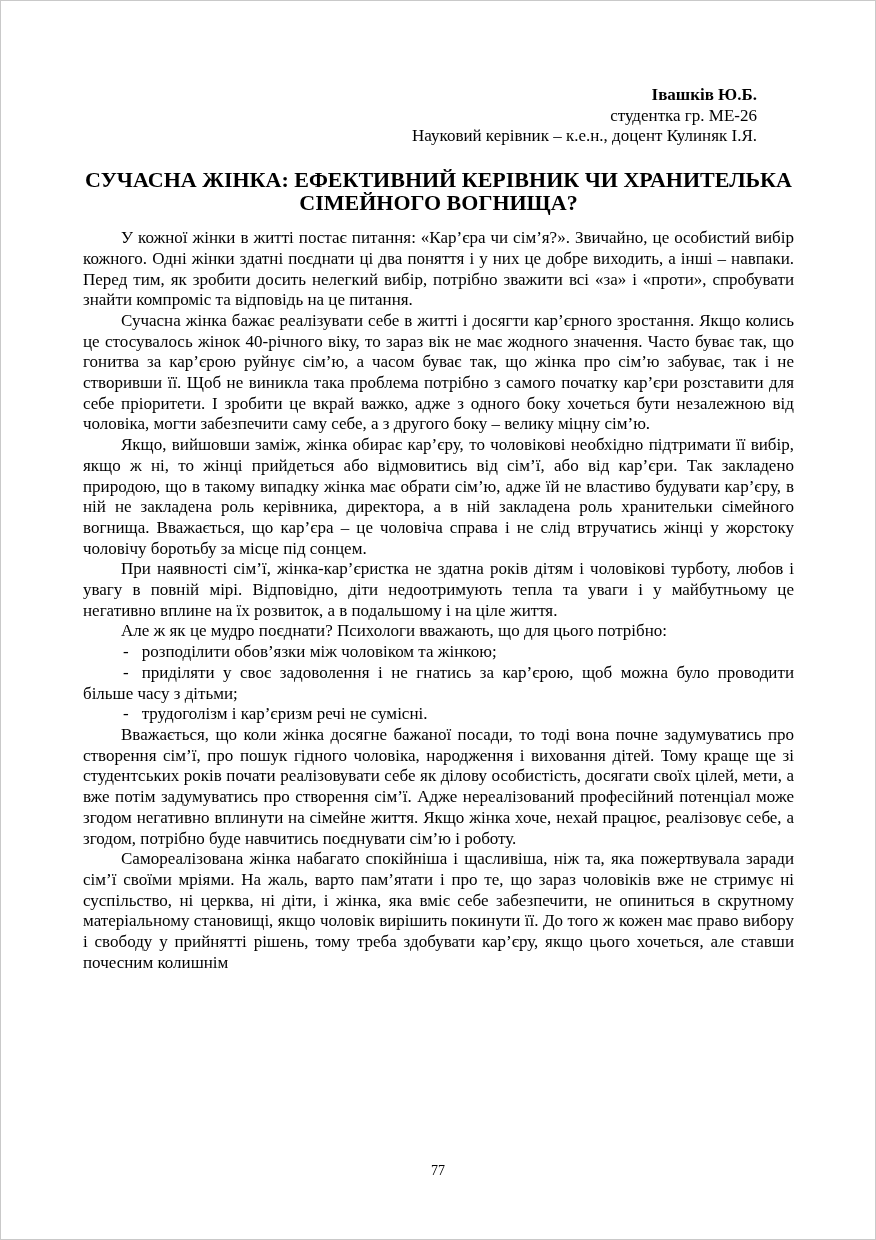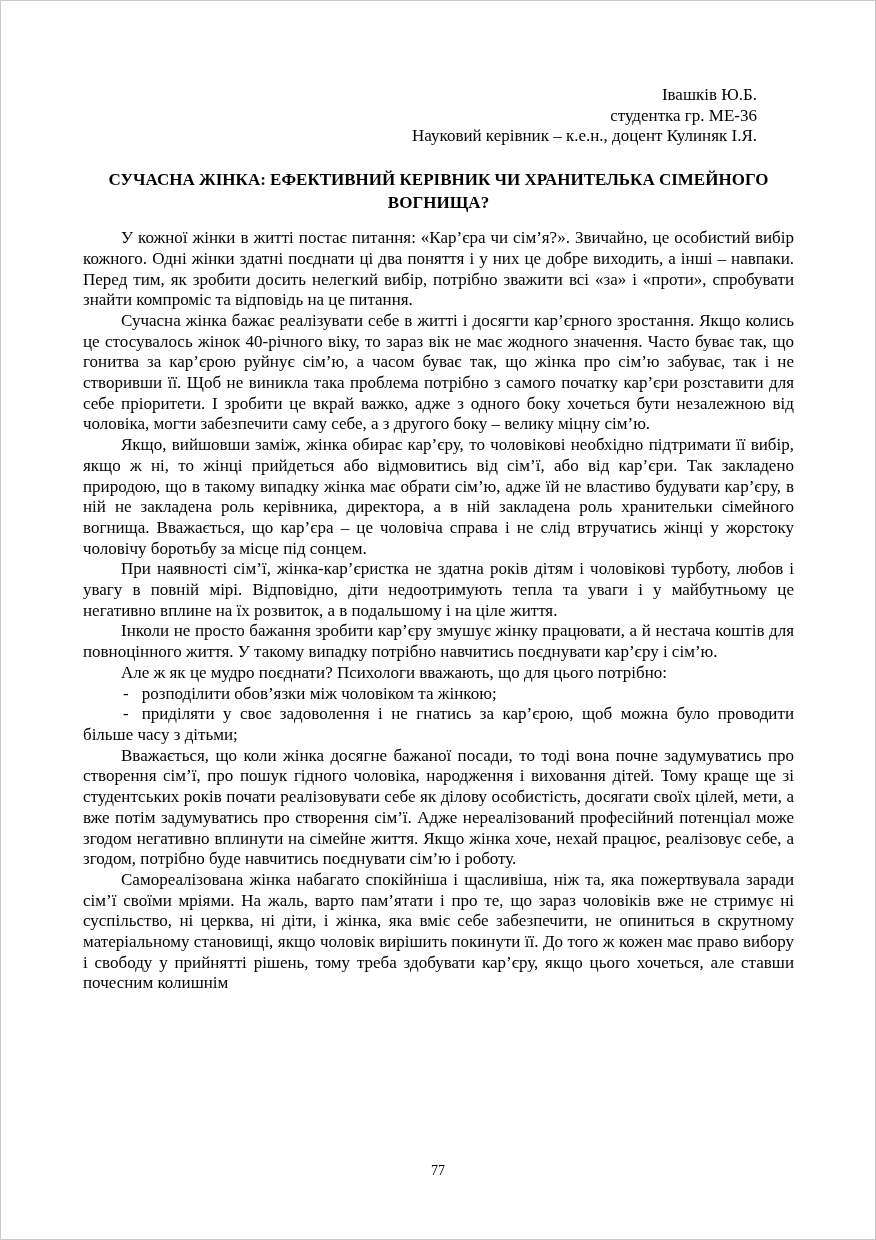--- a/index.html
+++ b/index.html
@@ -18,25 +18,25 @@
     padding: 84px 81px 0 82px;
     overflow: hidden;
     font-size: 17px;
     line-height: 20.7px;
   }
   .byline {
     text-align: right;
     padding-right: 37px;
   }
   .byline-line { white-space: nowrap; }
-  .bold { font-weight: normal; }
+  .bold { font-weight: bold; }
   .title {
     text-align: center;
     font-weight: bold;
-    font-size: 17px;
+    font-size: 22px;
     line-height: 23px;
     margin-top: 21px;
     margin-bottom: 14px;
   }
   .para {
     text-align: justify;
     text-indent: 38px;
   }
   .list-item { text-indent: 40px; }
   .marker {
@@ -53,34 +53,34 @@
     font-size: 14px;
   }
 </style>
 </head>
 <body>
 
 <div class="page">
 
   <header class="byline">
     <div class="byline-line bold">Івашків Ю.Б.</div>
-    <div class="byline-line">студентка гр. МЕ-36</div>
+    <div class="byline-line">студентка гр. МЕ-26</div>
     <div class="byline-line">Науковий керівник – к.е.н., доцент Кулиняк І.Я.</div>
   </header>
 
   <h1 class="title">СУЧАСНА ЖІНКА: ЕФЕКТИВНИЙ КЕРІВНИК ЧИ ХРАНИТЕЛЬКА СІМЕЙНОГО ВОГНИЩА?</h1>
 
   <p class="para">У кожної жінки в житті постає питання: «Кар’єра чи сім’я?». Звичайно, це особистий вибір кожного. Одні жінки здатні поєднати ці два поняття і у них це добре виходить, а інші – навпаки. Перед тим, як зробити досить нелегкий вибір, потрібно зважити всі «за» і «проти», спробувати знайти компроміс та відповідь на це питання.</p>
   <p class="para">Сучасна жінка бажає реалізувати себе в житті і досягти кар’єрного зростання. Якщо колись це стосувалось жінок 40-річного віку, то зараз вік не має жодного значення. Часто буває так, що гонитва за кар’єрою руйнує сім’ю, а часом буває так, що жінка про сім’ю забуває, так і не створивши її. Щоб не виникла така проблема потрібно з самого початку кар’єри розставити для себе пріоритети. І зробити це вкрай важко, адже з одного боку хочеться бути незалежною від чоловіка, могти забезпечити саму себе, а з другого боку – велику міцну сім’ю.</p>
   <p class="para">Якщо, вийшовши заміж, жінка обирає кар’єру, то чоловікові необхідно підтримати її вибір, якщо ж ні, то жінці прийдеться або відмовитись від сім’ї, або від кар’єри. Так закладено природою, що в такому випадку жінка має обрати сім’ю, адже їй не властиво будувати кар’єру, в ній не закладена роль керівника, директора, а в ній закладена роль хранительки сімейного вогнища. Вважається, що кар’єра – це чоловіча справа і не слід втручатись жінці у жорстоку чоловічу боротьбу за місце під сонцем.</p>
   <p class="para">При наявності сім’ї, жінка-кар’єристка не здатна років дітям і чоловікові турботу, любов і увагу в повній мірі. Відповідно, діти недоотримують тепла та уваги і у майбутньому це негативно вплине на їх розвиток, а в подальшому і на ціле життя.</p>
-  <p class="para">Інколи не просто бажання зробити кар’єру змушує жінку працювати, а й нестача коштів для повноцінного життя. У такому випадку потрібно навчитись поєднувати кар’єру і сім’ю.</p>
   <p class="para">Але ж як це мудро поєднати? Психологи вважають, що для цього потрібно:</p>
 
   <p class="para list-item"><span class="marker">-</span><span>розподілити обов’язки між чоловіком та жінкою;</span></p>
   <p class="para list-item"><span class="marker">-</span><span>приділяти у своє задоволення і не гнатись за кар’єрою, щоб можна було проводити більше часу з дітьми;</span></p>
+  <p class="para list-item"><span class="marker">-</span><span>трудоголізм і кар’єризм речі не сумісні.</span></p>
 
   <p class="para">Вважається, що коли жінка досягне бажаної посади, то тоді вона почне задумуватись про створення сім’ї, про пошук гідного чоловіка, народження і виховання дітей. Тому краще ще зі студентських років почати реалізовувати себе як ділову особистість, досягати своїх цілей, мети, а вже потім задумуватись про створення сім’ї. Адже нереалізований професійний потенціал може згодом негативно вплинути на сімейне життя. Якщо жінка хоче, нехай працює, реалізовує себе, а згодом, потрібно буде навчитись поєднувати сім’ю і роботу.</p>
   <p class="para">Самореалізована жінка набагато спокійніша і щасливіша, ніж та, яка пожертвувала заради сім’ї своїми мріями. На жаль, варто пам’ятати і про те, що зараз чоловіків вже не стримує ні суспільство, ні церква, ні діти, і жінка, яка вміє себе забезпечити, не опиниться в скрутному матеріальному становищі, якщо чоловік вирішить покинути її. До того ж кожен має право вибору і свободу у прийнятті рішень, тому треба здобувати кар’єру, якщо цього хочеться, але ставши почесним колишнім</p>
 
   <footer class="page-number">77</footer>
 
 </div>
 
 </body></html>

